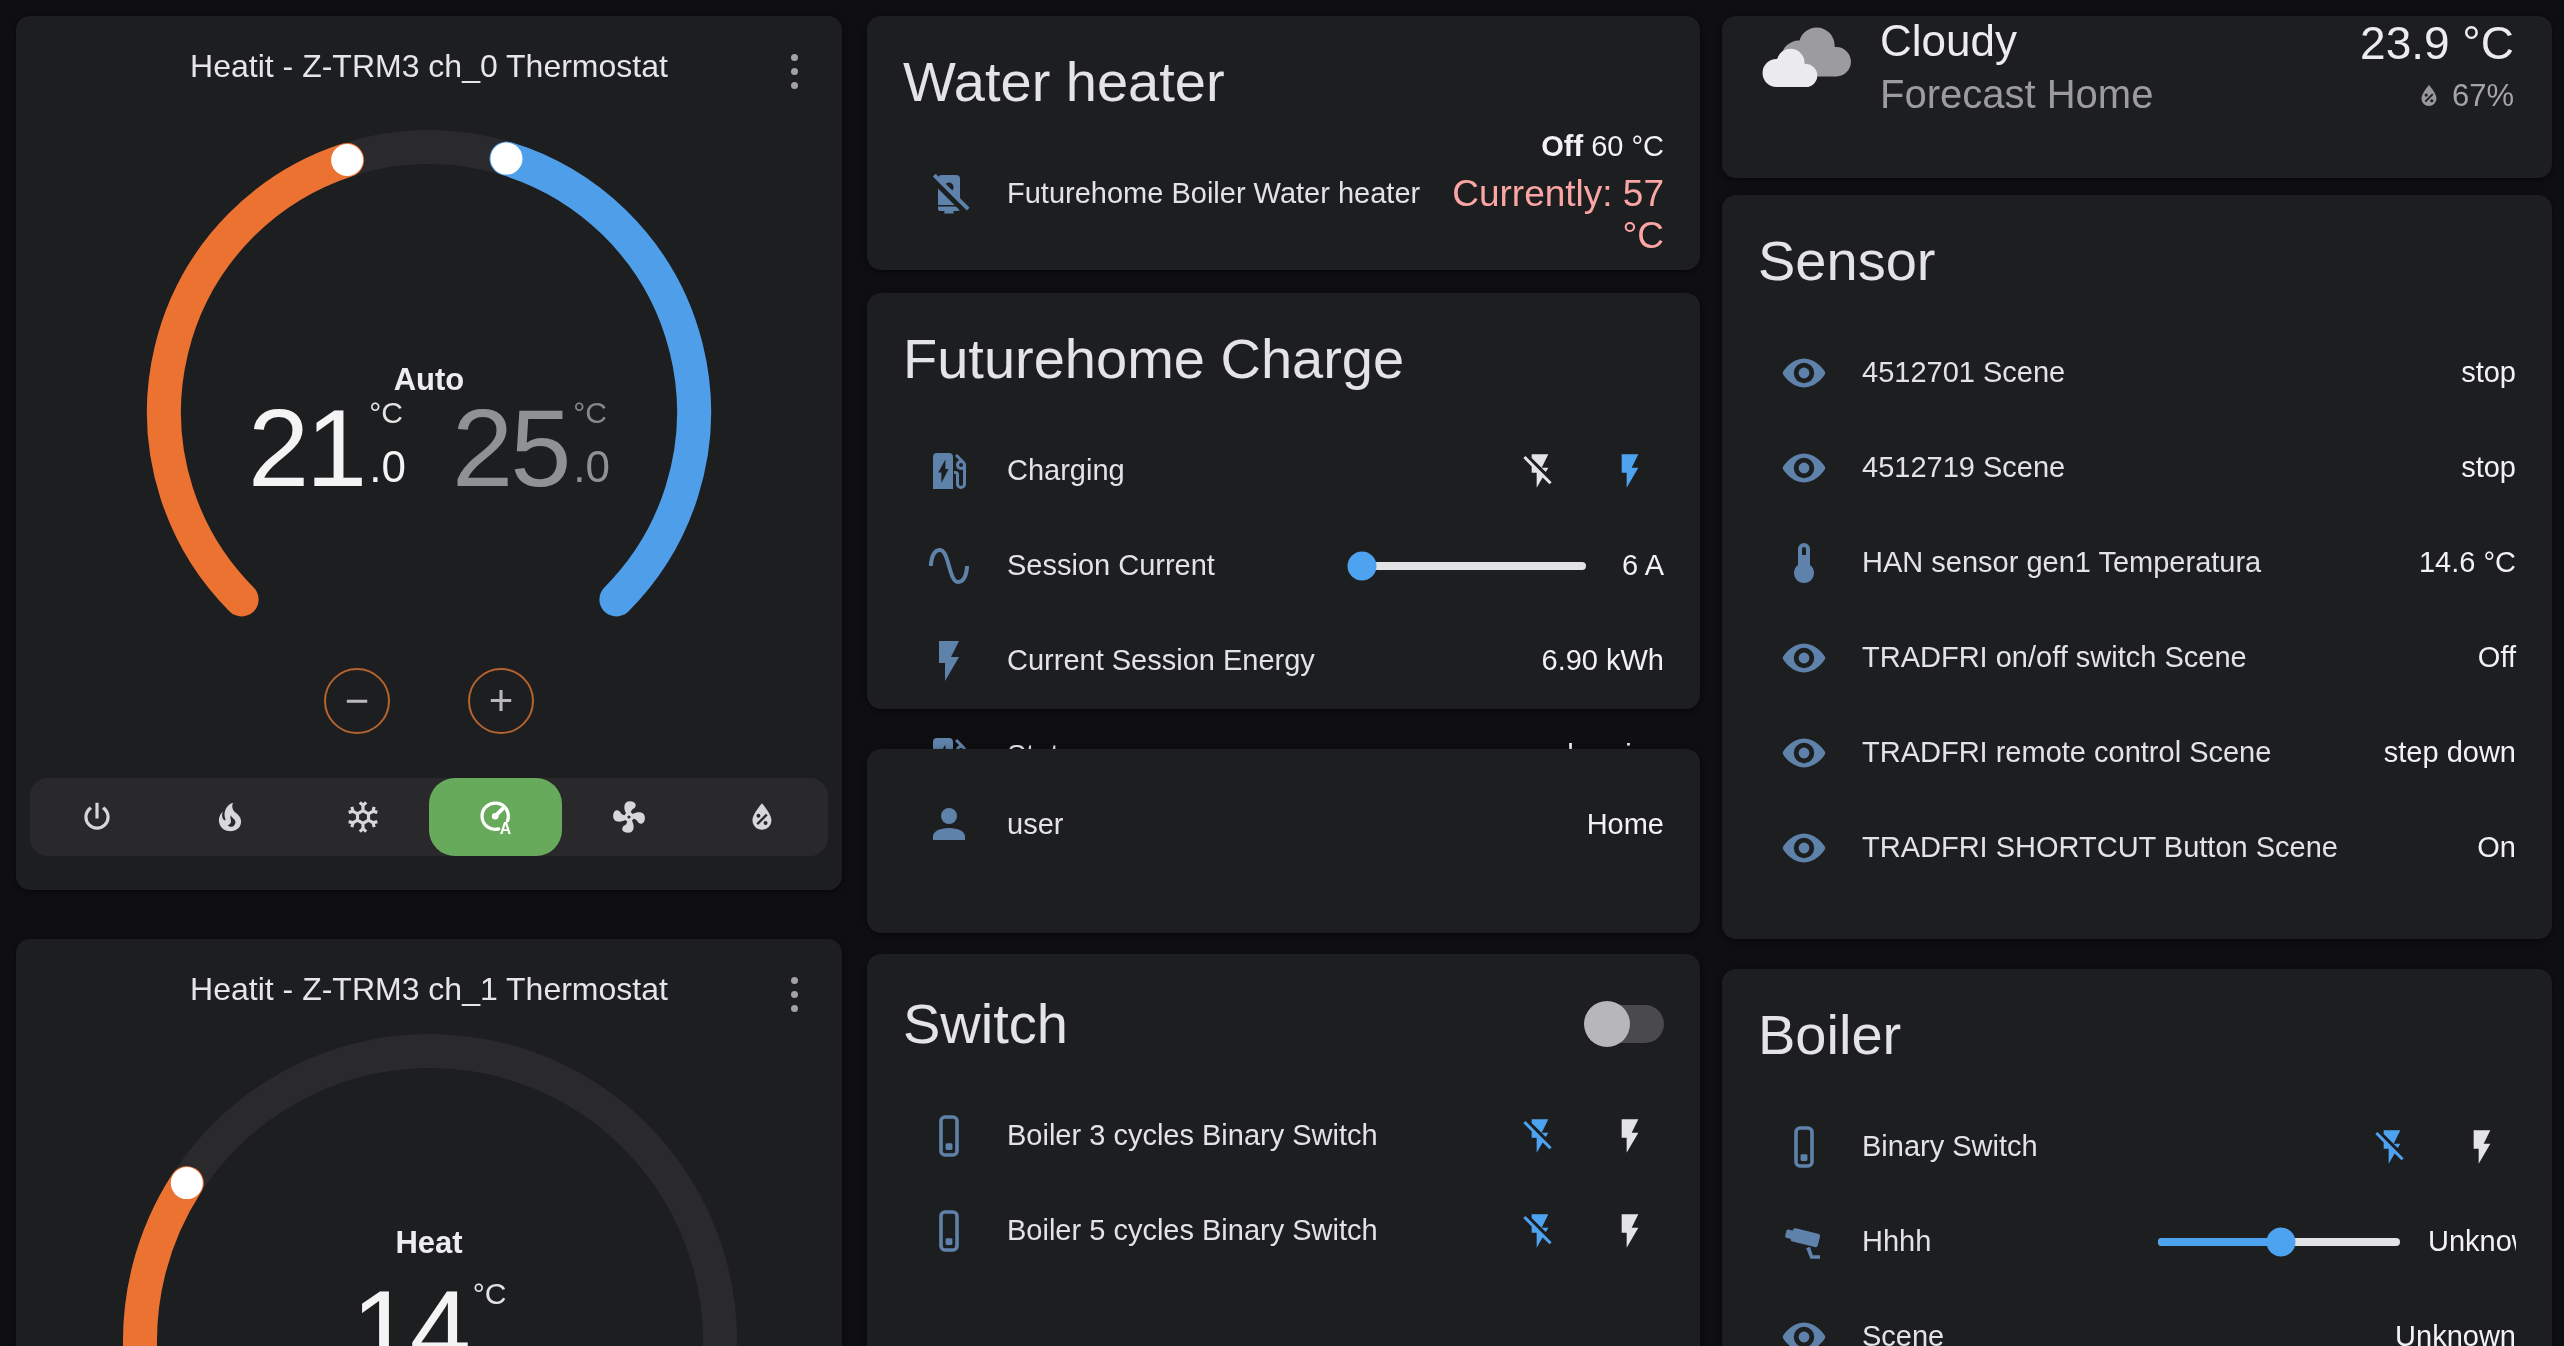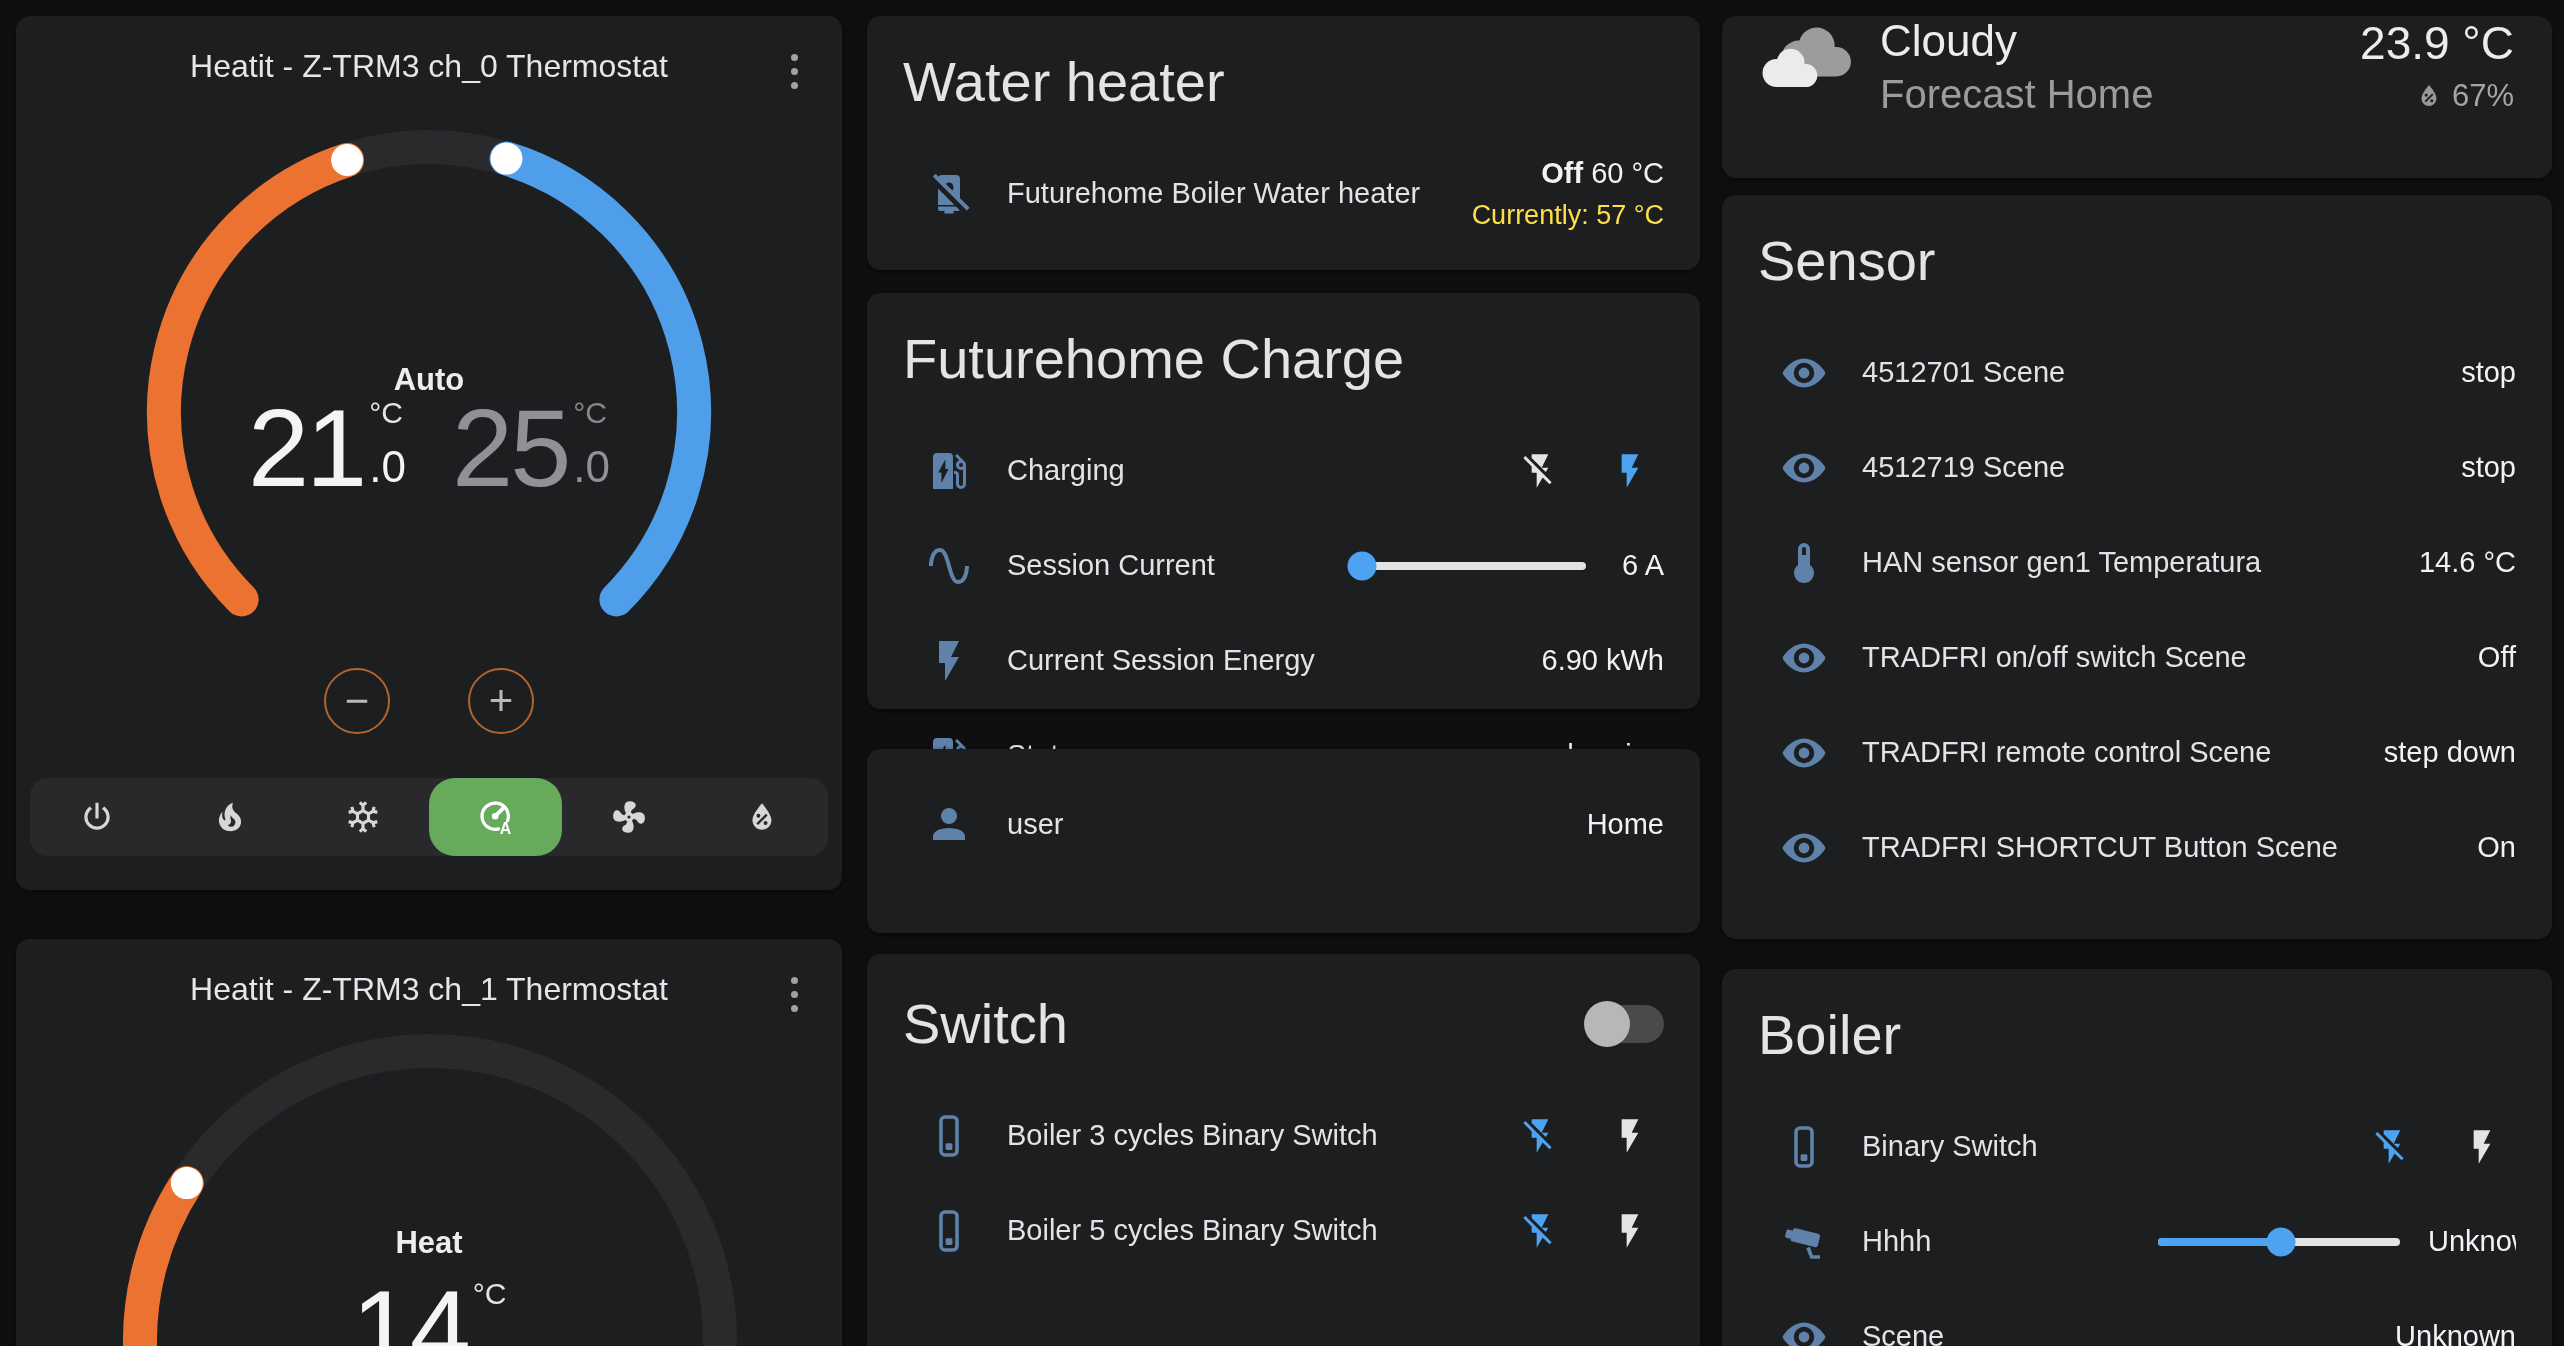--- a/index.html
+++ b/index.html
@@ -27,21 +27,21 @@
   .row-flashes{margin-left:auto;display:flex;gap:50px;margin-right:14px;align-items:center;}
   .flash-icon{width:40px;height:40px;}
   .fill-white{fill:#e4e4e6;}
   .fill-blue{fill:#4da3f0;}
 
   
   #card-water-heater{height:254px;}
   .wh-state{margin-left:auto;text-align:right;}
   .wh-main{font-size:29px;color:#f2f2f4;}
   .wh-main b{font-weight:700;}
-  .wh-sec{font-size:27px;color:#fde047;margin-top:10px;}
+  .wh-sec{font-size:37px;color:#fca5a5;margin-top:10px;}
 
   
   #card-charge{margin-top:23px;height:416px;}
   .slider{position:relative;height:8px;border-radius:4px;background:#e3e3e5;margin-left:auto;flex:none;}
   .slider .fill{position:absolute;left:0;top:0;bottom:0;border-radius:4px;background:#4da3f0;}
   .slider .thumb{position:absolute;top:50%;transform:translate(-50%,-50%);
                  width:29px;height:29px;border-radius:50%;background:#4da3f0;}
   #slider-session{width:236px;}
   #slider-session .fill{width:5%;}
   #slider-session .thumb{left:5%;}

